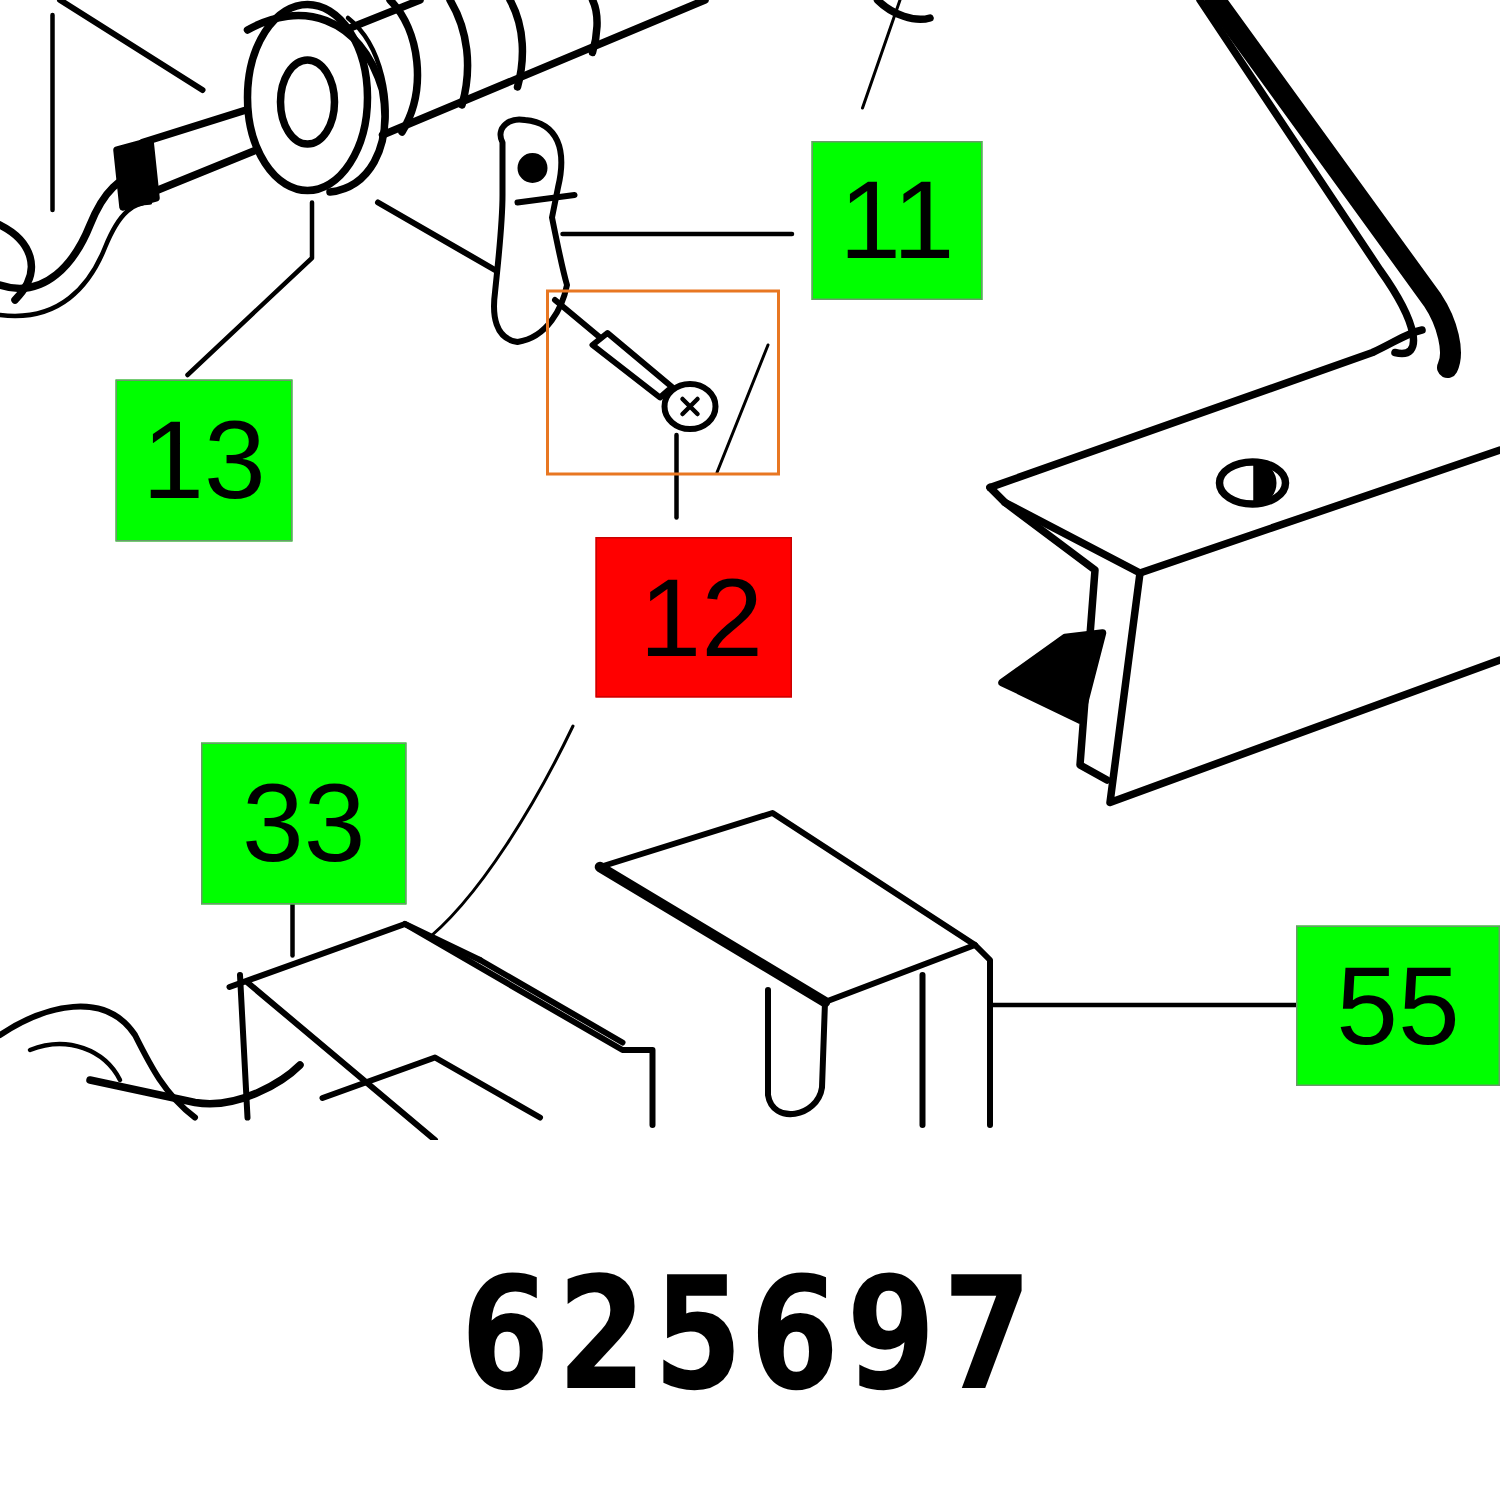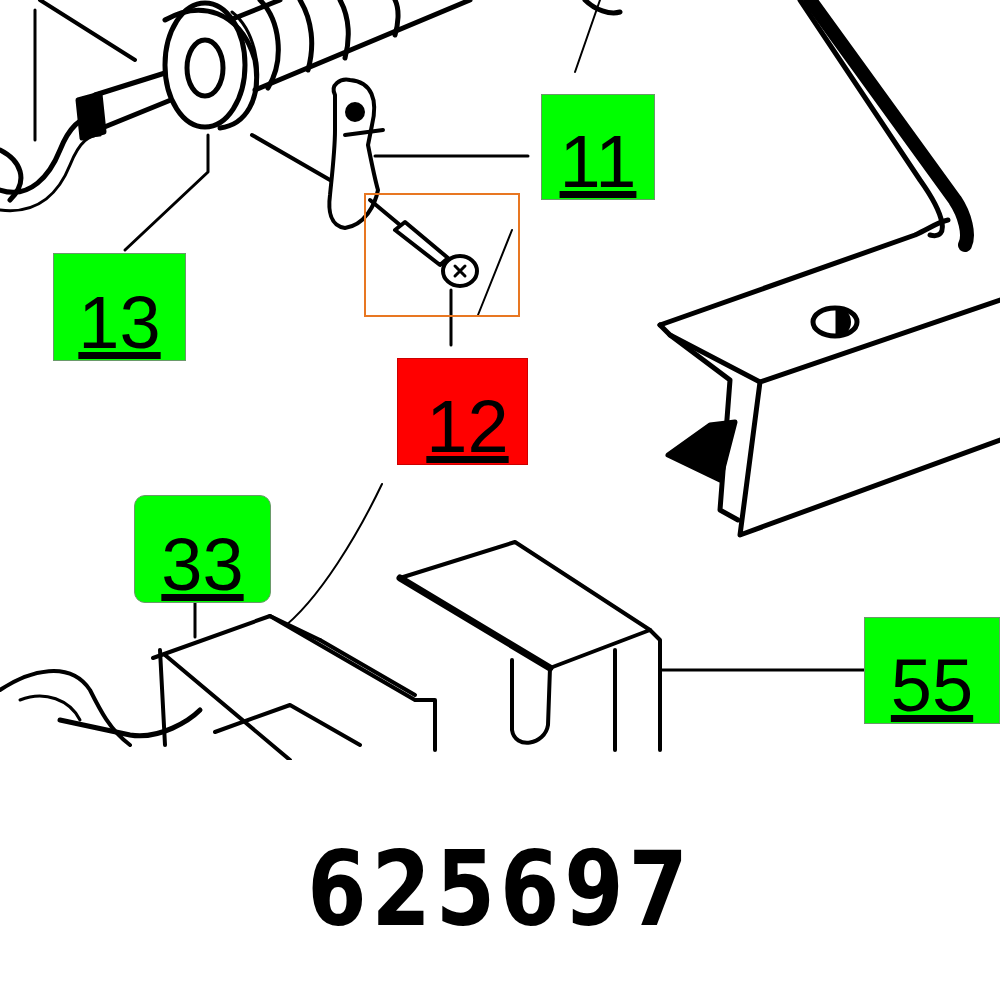--- a/index.html
+++ b/index.html
@@ -1,18 +1,18 @@
 <!DOCTYPE html>
 <html><head>
 <meta charset="utf-8">
 <style>
   html, body { margin: 0; padding: 0; background: #ffffff; }
   body { width: 1000px; height: 1000px; position: relative; overflow: hidden; font-family: "Liberation Sans", sans-serif; }
   .drawing { position: absolute; left: 0; top: 0; width: 1000px; height: 760px; }
-  .callout { position: absolute; box-sizing: border-box; display: flex; align-items: flex-end; justify-content: center; color: #000; font-family: "Liberation Sans", sans-serif; font-size: 74px; line-height: 1; border: 1px solid #6a9a6a; text-decoration: underline; }
+  .callout { position: absolute; box-sizing: border-box; display: flex; align-items: center; justify-content: center; color: #000; font-family: "Liberation Sans", sans-serif; font-size: 74px; line-height: 1; border: 1px solid #6a9a6a; }
   .callout.green { background: #00ff00; }
   .callout.red { background: #ff0000; border-color: #cc0000; padding-left: 10px; }
   .highlight { position: absolute; border: 2px solid #e87722; box-sizing: border-box; }
   .part-number { position: absolute; left: 0; width: 1000px; top: 828px; text-align: center; font-family: "DejaVu Sans", sans-serif; font-weight: bold; font-size: 104px; letter-spacing: 6px; color: #000; transform: scaleX(0.82); transform-origin: 500px 0; }
 </style>
 </head>
 <body>
 
 <svg class="drawing" viewBox="0 0 1000 760" width="1000" height="760" xmlns="http://www.w3.org/2000/svg" fill="none" stroke="#000" stroke-linecap="round" stroke-linejoin="round">
 
@@ -92,24 +92,24 @@
     <path d="M660 670 L864 670" stroke-width="3"></path>
   </g>
 </svg>
 
 <div class="callout green" style="left:541px;top:94px;width:114px;height:106px;">
   <span>11</span>
 </div>
 <div class="callout red" style="left:397px;top:358px;width:131px;height:107px;">
   <span>12</span>
 </div>
-<div class="callout green" style="left:53px;top:253px;width:133px;height:108px;">
+<div class="callout green" style="left:77px;top:253px;width:118px;height:108px;">
   <span>13</span>
 </div>
-<div class="callout green" style="left:134px;top:495px;width:137px;height:108px;border-radius:11px;">
+<div class="callout green" style="left:134px;top:495px;width:137px;height:108px;">
   <span>33</span>
 </div>
 <div class="callout green" style="left:864px;top:617px;width:136px;height:107px;">
   <span>55</span>
 </div>
 
 <div class="highlight" style="left:364px;top:193px;width:156px;height:124px;"></div>
 
 <div class="part-number">625697</div>
 

